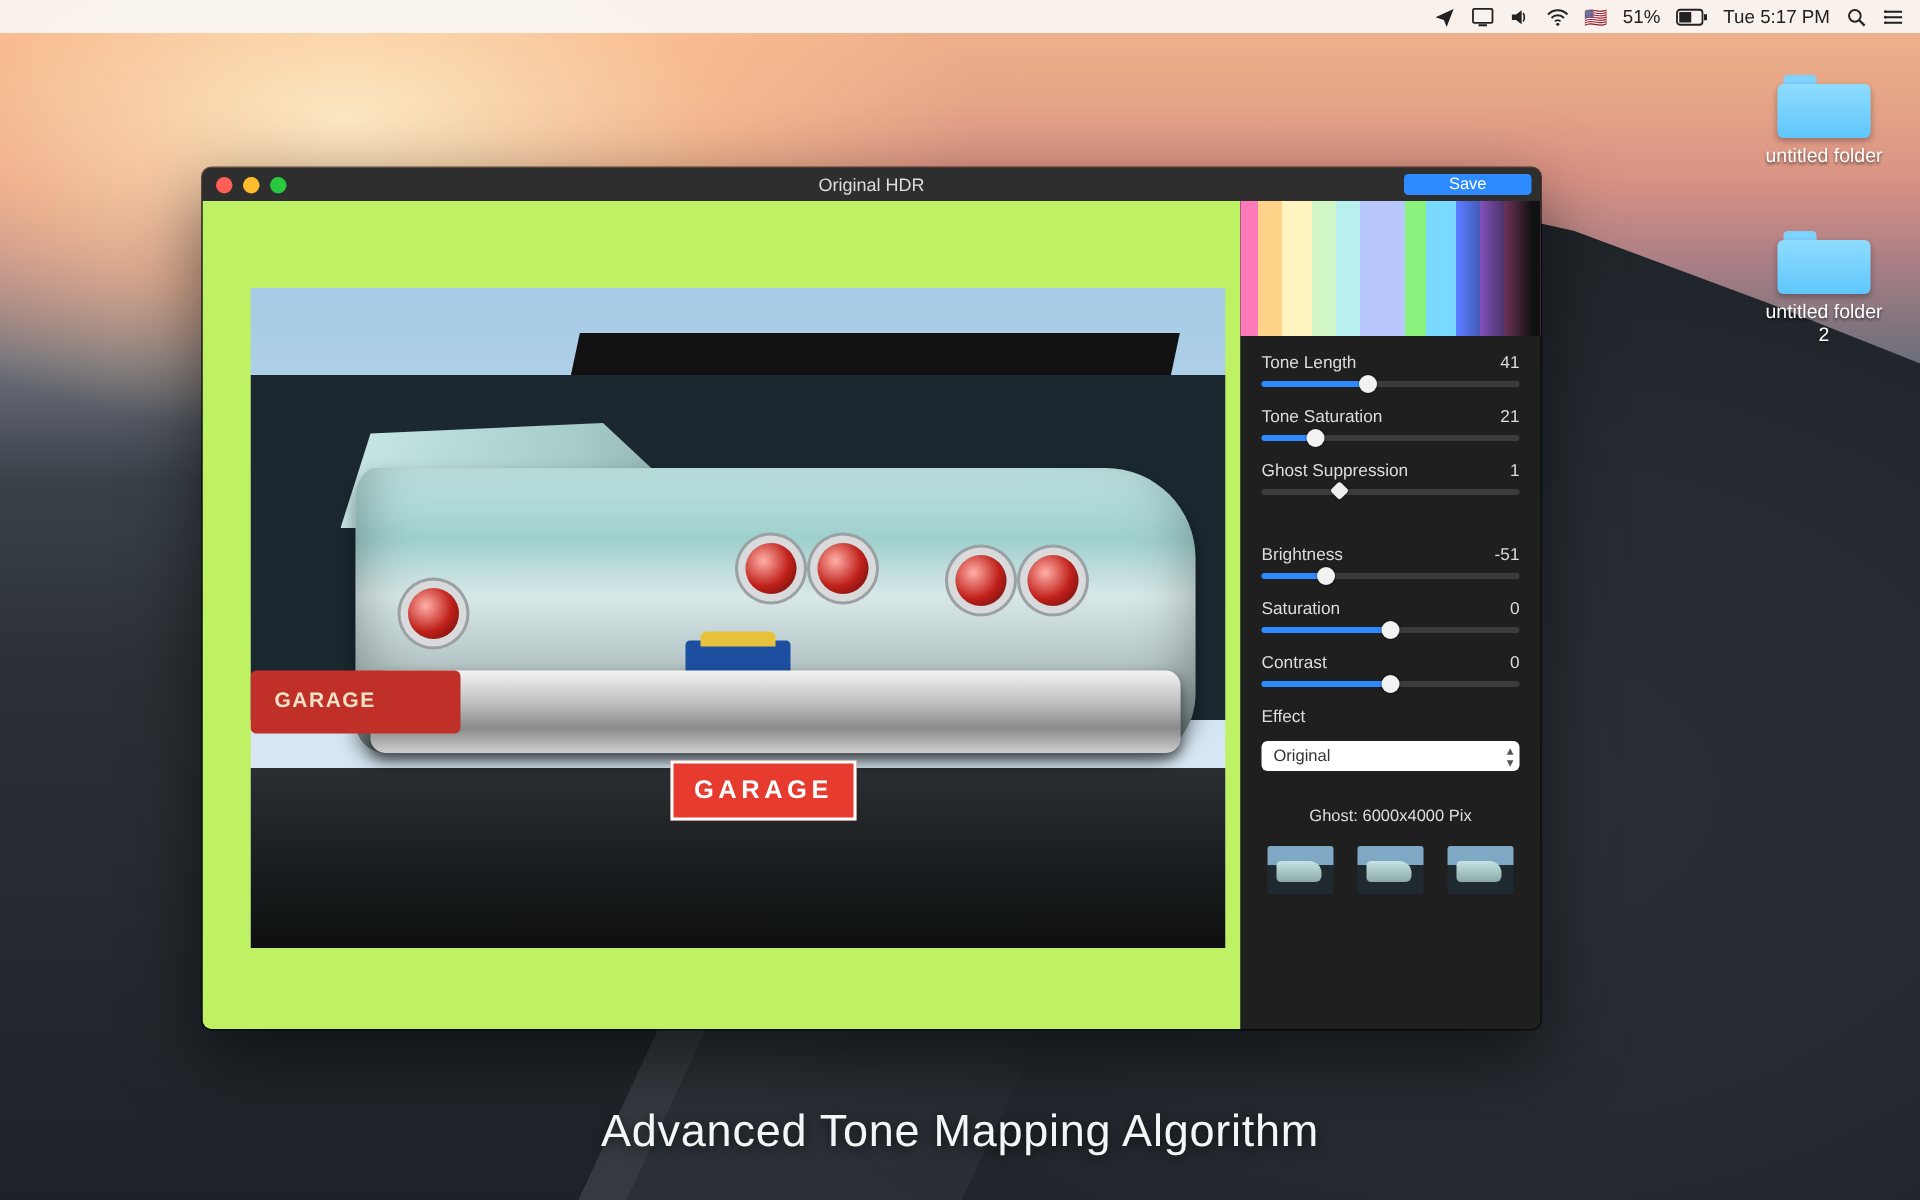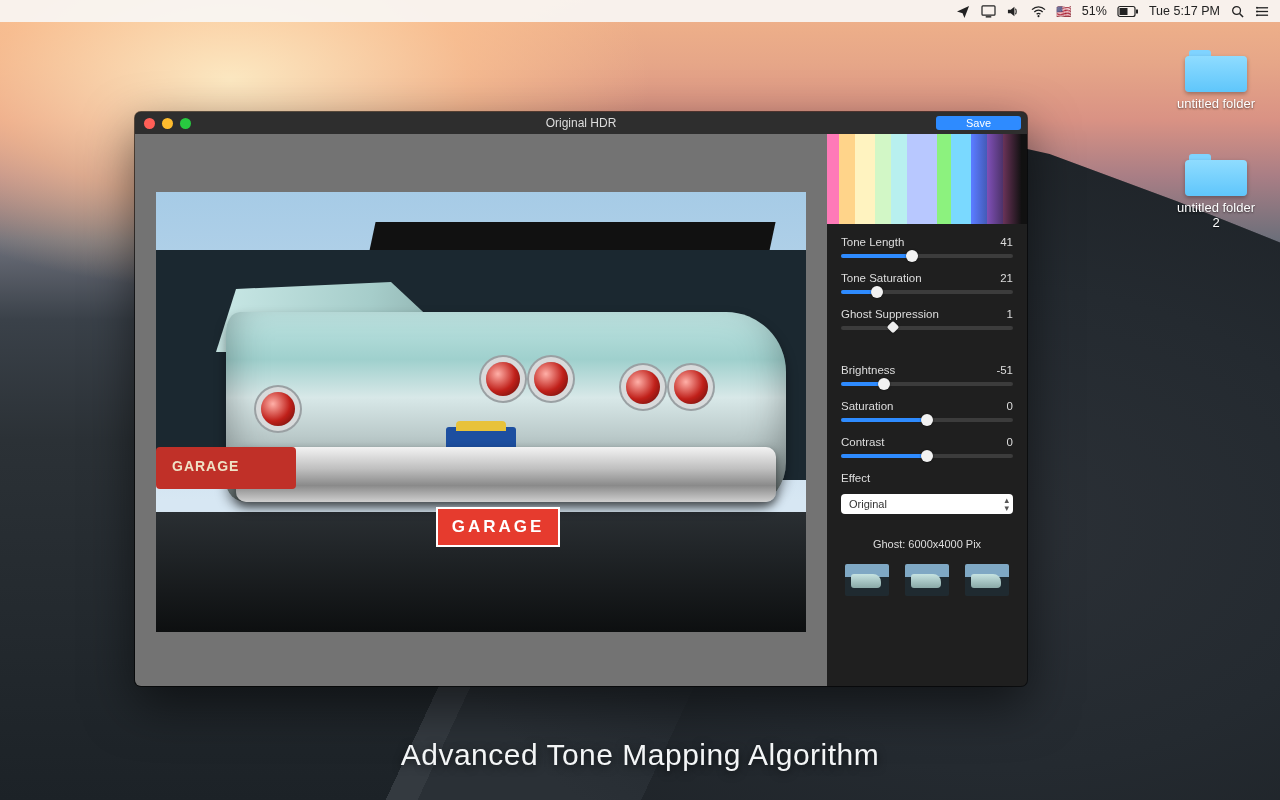--- a/index.html
+++ b/index.html
@@ -56,21 +56,21 @@
 }
 .traffic { display: flex; gap: 7px; padding-left: 9px; }
 .dot { width: 11px; height: 11px; border-radius: 50%; }
 .dot.r { background:#ff5f57; } .dot.y { background:#febc2e; } .dot.g { background:#28c840; }
 #wintitle { position: absolute; left: 0; right: 0; text-align: center; pointer-events: none; }
 #savebtn { margin-left: auto; margin-right: 6px; background:#2e8bff; color:#fff; font-size:11px; padding:1px 30px; border-radius:3px; border:none; cursor:pointer; }
 
 #appbody { flex: 1; display: flex; background:#111; }
 
 
-#preview { flex: 1; display:flex; align-items:center; justify-content:center; background:#737373; padding: 26px 10px 22px 10px; }
+#preview { flex: 1; display:flex; align-items:center; justify-content:flex-end; background:#bef264; padding: 26px 10px 22px 10px; }
 #preview-img { width: 650px; height: 440px; position: relative; overflow:hidden; }
 
 .sky   { position:absolute; inset:0; background: linear-gradient(#a6cbe6 0%, #bfd8eb 40%, #d7e7f3 70%); }
 .house { position:absolute; left:0; top:58px; width:100%; height:230px; background:#1b2830; }
 .roof  { position:absolute; left:210px; top:30px; width:400px; height:90px; background:#111; transform:skewX(-12deg); }
 .sign  { position:absolute; left:0; top:255px; width:140px; height:42px; background:#c03028; border-radius:4px; }
 .sign::after{content:"GARAGE"; color:#efe2c6; font-weight:600; font-size:14px; position:absolute; left:16px; top:11px; letter-spacing:1px;}
 .sign2 { position:absolute; left:280px; top:315px; width:124px; height:40px; background:#e63b2e; border:2px solid #fff; display:flex; align-items:center; justify-content:center; color:#fff; letter-spacing:3px; font-weight:700; font-size:17px; }
 .ground{ position:absolute; left:0; right:0; bottom:0; height:120px; background:linear-gradient(#2a2f33,#0d0f10); }
 .carbody{ position:absolute; left:70px; top:120px; width:560px; height:190px;

